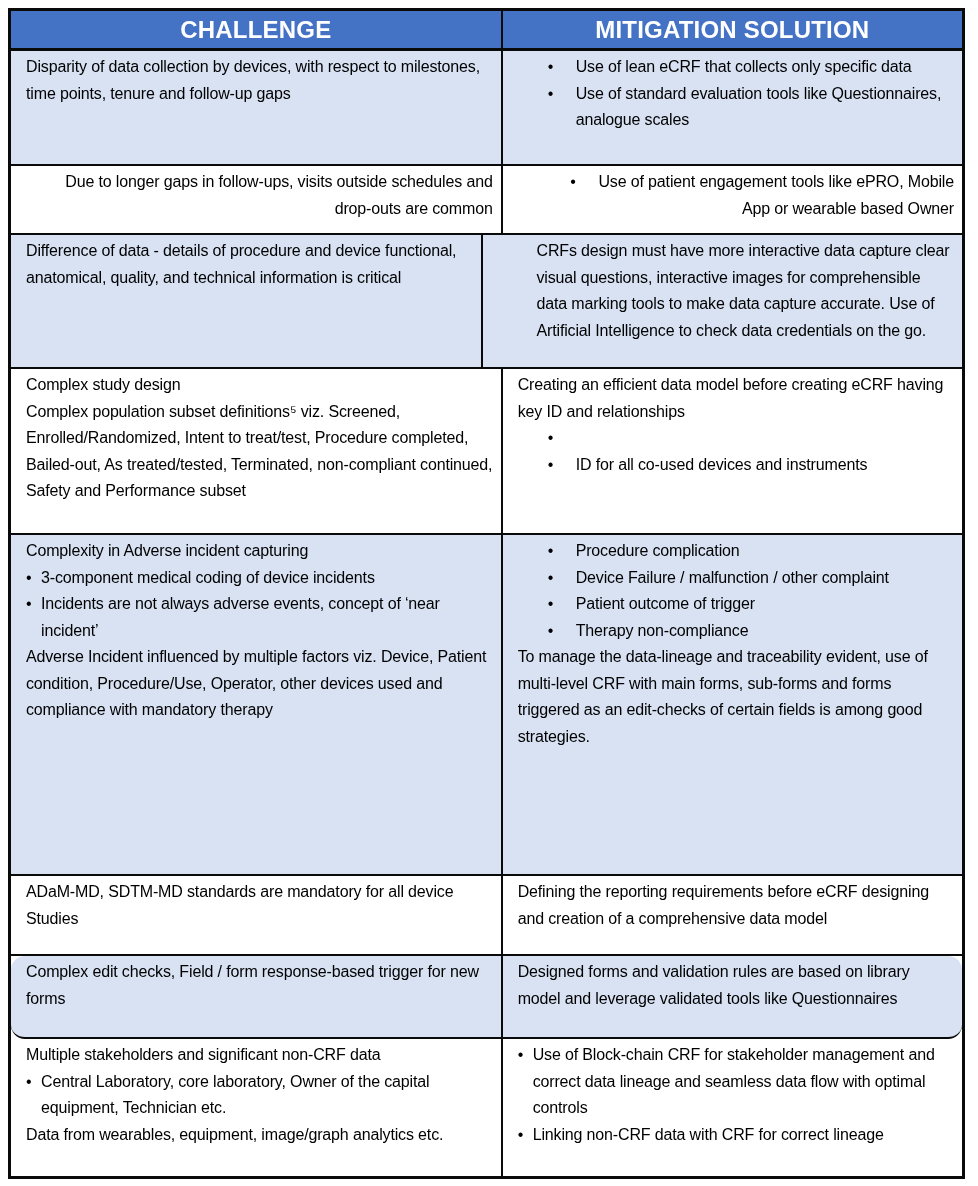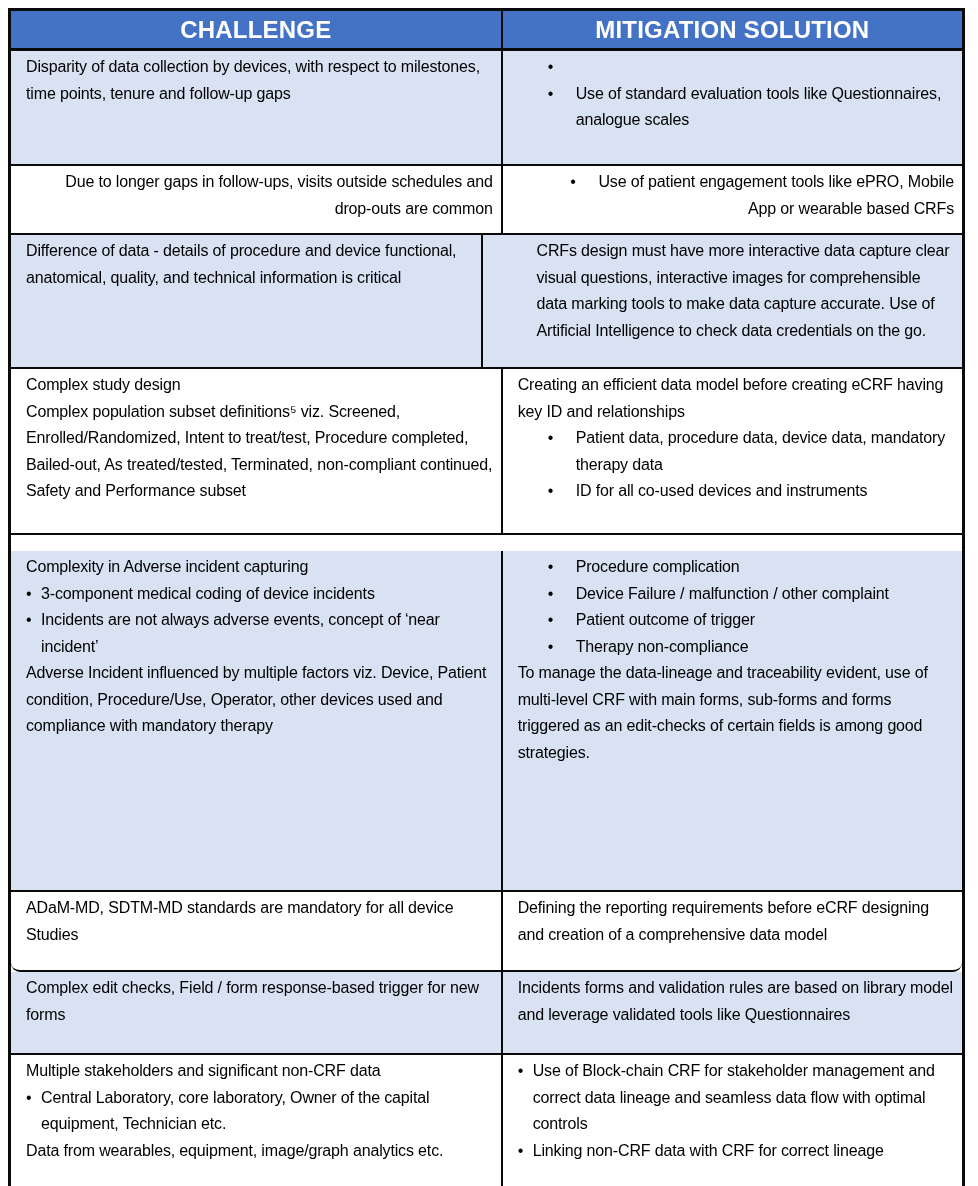--- a/index.html
+++ b/index.html
@@ -39,23 +39,23 @@
     border-bottom: 2px solid #0a0a0a;
     background: #fff;
   }
   .brow:last-child { border-bottom: 0; }
   .brow.shaded { background: var(--shaded-bg, #D8E2F3); }
   
   .brow:nth-child(1) { min-height: 115px; }
   .brow:nth-child(2) { min-height: 69px; text-align: right;  }
   .brow:nth-child(3) { min-height: 134px; gap: 39px; }
   .brow:nth-child(4) { min-height: 166px; }
-  .brow:nth-child(5) { min-height: 341px; margin-top: 16px; }
-  .brow:nth-child(6) { min-height: 80px; border-radius: 9px;  }
-  .brow:nth-child(7) { min-height: 83px;  }
+  .brow:nth-child(5) { min-height: 341px; }
+  .brow:nth-child(6) { min-height: 80px;  }
+  .brow:nth-child(7) { min-height: 83px; border-radius: 14px;  }
   .brow:nth-child(8) { min-height: 137px; }
   .ccell {
     padding: 3px 8px 6px 15px;
     font-size: 16px;
     line-height: 26.5px;
     letter-spacing: -0.15px;
   }
   .para { margin: 0; }
   .bullet { display: flex; }
   .bullet .dot { flex: 0 0 auto; }
@@ -73,56 +73,56 @@
     <div class="hcell c-right">MITIGATION SOLUTION</div>
   </div>
   <div id="tbody">
       <div class="brow shaded">
         <div class="ccell c-left">
           <div class="para">Disparity of data collection by devices, with respect to milestones, time points, tenure and follow-up gaps</div>
         </div>
         <div class="ccell c-right">
           <div class="bullet indent">
             <span class="dot">•</span>
+            <span class="btext">Use of lean eCRF that collects only specific data</span>
           </div>
           <div class="bullet indent">
             <span class="dot">•</span>
             <span class="btext">Use of standard evaluation tools like Questionnaires, analogue scales</span>
           </div>
         </div>
       </div>
       <div class="brow">
         <div class="ccell c-left">
           <div class="para">Due to longer gaps in follow-ups, visits outside schedules and drop-outs are common</div>
         </div>
         <div class="ccell c-right">
           <div class="bullet indent">
             <span class="dot">•</span>
-            <span class="btext">Use of patient engagement tools like ePRO, Mobile App or wearable based CRFs</span>
+            <span class="btext">Use of patient engagement tools like ePRO, Mobile App or wearable based Owner</span>
           </div>
         </div>
       </div>
       <div class="brow shaded">
         <div class="ccell c-left">
           <div class="para">Difference of data - details of procedure and device functional, anatomical, quality, and technical information is critical</div>
         </div>
         <div class="ccell c-right">
           <div class="para">CRFs design must have more interactive data capture clear visual questions, interactive images for comprehensible data marking tools to make data capture accurate. Use of Artificial Intelligence to check data credentials on the go.</div>
         </div>
       </div>
       <div class="brow">
         <div class="ccell c-left">
           <div class="para">Complex study design</div>
           <div class="para">Complex population subset definitions⁵ viz. Screened, Enrolled/Randomized, Intent to treat/test, Procedure completed, Bailed-out, As treated/tested, Terminated, non-compliant continued, Safety and Performance subset</div>
         </div>
         <div class="ccell c-right">
           <div class="para">Creating an efficient data model before creating eCRF having key ID and relationships</div>
           <div class="bullet indent">
             <span class="dot">•</span>
-            <span class="btext">Patient data, procedure data, device data, mandatory therapy data</span>
           </div>
           <div class="bullet indent">
             <span class="dot">•</span>
             <span class="btext">ID for all co-used devices and instruments</span>
           </div>
         </div>
       </div>
       <div class="brow shaded">
         <div class="ccell c-left">
           <div class="para">Complexity in Adverse incident capturing</div>
@@ -162,21 +162,21 @@
         </div>
         <div class="ccell c-right">
           <div class="para">Defining the reporting requirements before eCRF designing and creation of a comprehensive data model</div>
         </div>
       </div>
       <div class="brow shaded">
         <div class="ccell c-left">
           <div class="para">Complex edit checks, Field / form response-based trigger for new forms</div>
         </div>
         <div class="ccell c-right">
-          <div class="para">Incidents forms and validation rules are based on library model and leverage validated tools like Questionnaires</div>
+          <div class="para">Designed forms and validation rules are based on library model and leverage validated tools like Questionnaires</div>
         </div>
       </div>
       <div class="brow">
         <div class="ccell c-left">
           <div class="para">Multiple stakeholders and significant non-CRF data</div>
           <div class="bullet flush">
             <span class="dot">•</span>
             <span class="btext">Central Laboratory, core laboratory, Owner of the capital equipment, Technician etc.</span>
           </div>
           <div class="para">Data from wearables, equipment, image/graph analytics etc.</div>

